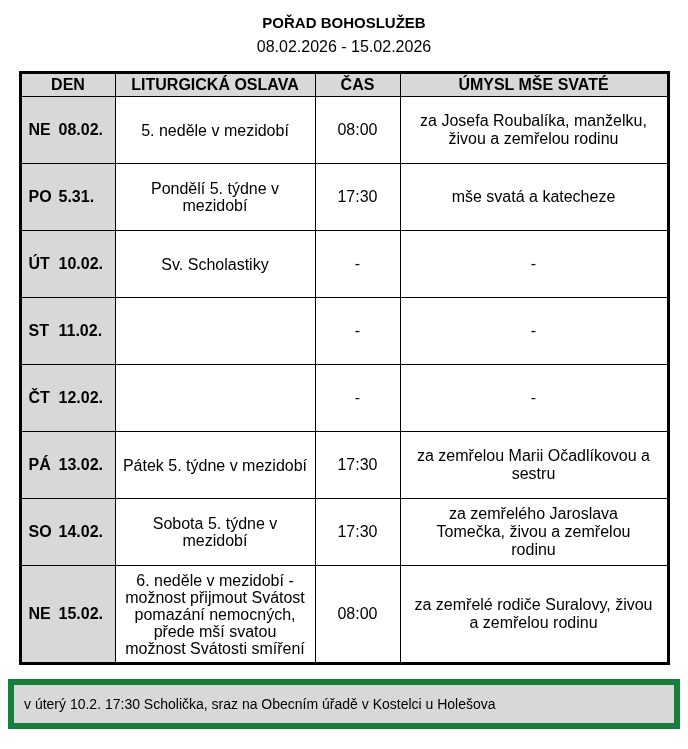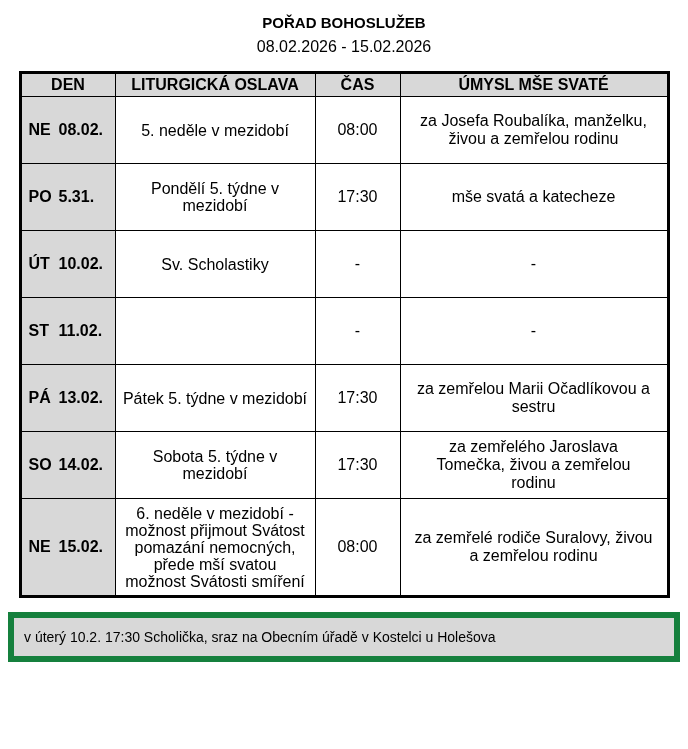--- a/index.html
+++ b/index.html
@@ -136,20 +136,26 @@
         <td class="time-cell">-</td>
         <td class="intention-cell">-</td>
       </tr>
       <tr>
         <td class="day-cell"><span class="day-abbr">ST</span><span class="day-date">11.02.</span></td>
         <td class="celebration-cell"></td>
         <td class="time-cell">-</td>
         <td class="intention-cell">-</td>
       </tr>
       <tr>
+        <td class="day-cell"><span class="day-abbr">ČT</span><span class="day-date">12.02.</span></td>
+        <td class="celebration-cell"></td>
+        <td class="time-cell">-</td>
+        <td class="intention-cell">-</td>
+      </tr>
+      <tr>
         <td class="day-cell"><span class="day-abbr">PÁ</span><span class="day-date">13.02.</span></td>
         <td class="celebration-cell">Pátek 5. týdne v mezidobí</td>
         <td class="time-cell">17:30</td>
         <td class="intention-cell">za zemřelou Marii Očadlíkovou a sestru</td>
       </tr>
       <tr>
         <td class="day-cell"><span class="day-abbr">SO</span><span class="day-date">14.02.</span></td>
         <td class="celebration-cell">Sobota 5. týdne v mezidobí</td>
         <td class="time-cell">17:30</td>
         <td class="intention-cell">za zemřelého Jaroslava Tomečka, živou a zemřelou rodinu</td>

